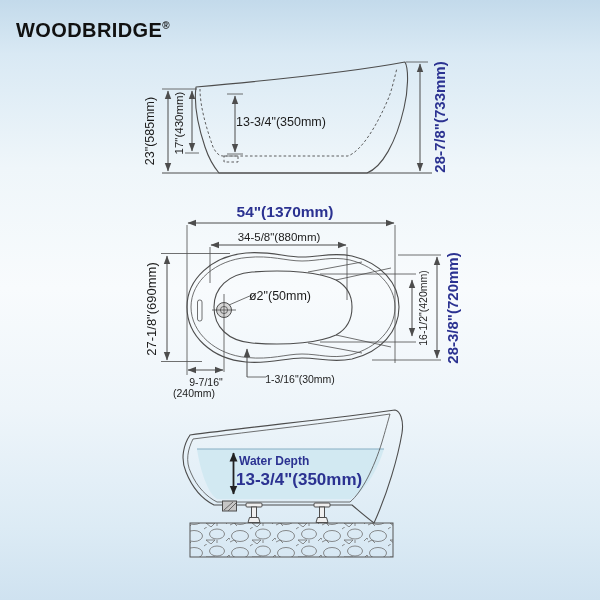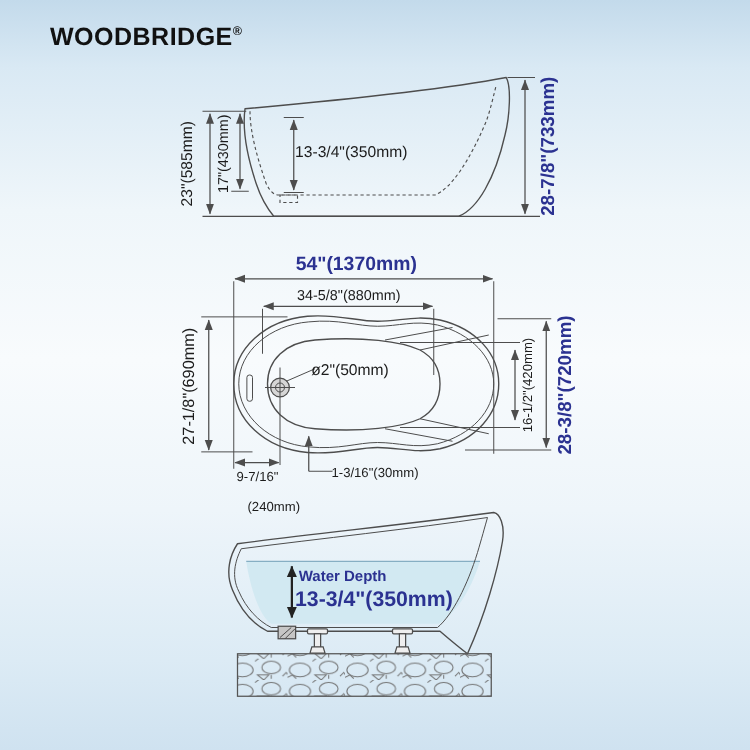--- a/index.html
+++ b/index.html
@@ -27,21 +27,21 @@
   .fitting{fill:#efefef;stroke:var(--line-color);stroke-width:1;}
   .hatchblock{fill:#c6c6c6;stroke:var(--line-color);stroke-width:1;}
   .drainfill{fill:#d6d6d6;stroke:var(--line-color);stroke-width:1;}
   .mk{fill:var(--line-color);}
   .mkB{fill:#222;}
   .lbl{position:absolute;color:var(--text-black);white-space:nowrap;
        line-height:1;transform:translate(-50%,-50%);}
   .rot{transform:translate(-50%,-50%) rotate(-90deg);}
   .blue{color:var(--dimension-blue);font-weight:bold;}
   .left-anchor{transform:translate(0,-50%);}
-  .logo{position:absolute;left:40px;top:19px;color:#111;
+  .logo{position:absolute;left:16px;top:19px;color:#111;
         font-weight:bold;font-size:20px;letter-spacing:0.4px;}
   .logo sup{font-size:10px;font-weight:bold;}
 </style>
 </head>
 <body>
 
 <div class="stage">
 
   <svg width="600" height="600" viewBox="0 0 600 600">
     <defs>
@@ -168,18 +168,18 @@
   <div class="lbl" style="left:281px;top:122px;font-size:12.5px;">13-3/4"(350mm)</div>
   <div class="lbl rot blue" style="left:439px;top:117px;font-size:15px;">28-7/8"(733mm)</div>
 
   <div class="lbl blue" style="left:285px;top:212px;font-size:15.5px;">54"(1370mm)</div>
   <div class="lbl" style="left:279px;top:238px;font-size:11.5px;">34-5/8"(880mm)</div>
   <div class="lbl rot" style="left:151px;top:309px;font-size:13px;">27-1/8"(690mm)</div>
   <div class="lbl" style="left:280px;top:296px;font-size:12.5px;">ø2"(50mm)</div>
   <div class="lbl rot" style="left:423px;top:308px;font-size:10.5px;">16-1/2"(420mm)</div>
   <div class="lbl rot blue" style="left:452px;top:308px;font-size:15px;">28-3/8"(720mm)</div>
   <div class="lbl" style="left:206px;top:382px;font-size:10.5px;">9-7/16"</div>
-  <div class="lbl" style="left:219px;top:393px;font-size:10.5px;margin-top:13px;">(240mm)</div>
+  <div class="lbl" style="left:194px;top:393px;font-size:10.5px;">(240mm)</div>
   <div class="lbl" style="left:300px;top:379px;font-size:10.5px;">1-3/16"(30mm)</div>
 
   <div class="lbl blue left-anchor" style="left:239px;top:461px;font-size:12px;">Water Depth</div>
   <div class="lbl blue left-anchor" style="left:236px;top:479px;font-size:17px;">13-3/4"(350mm)</div>
 </div>
 
 </body></html>

